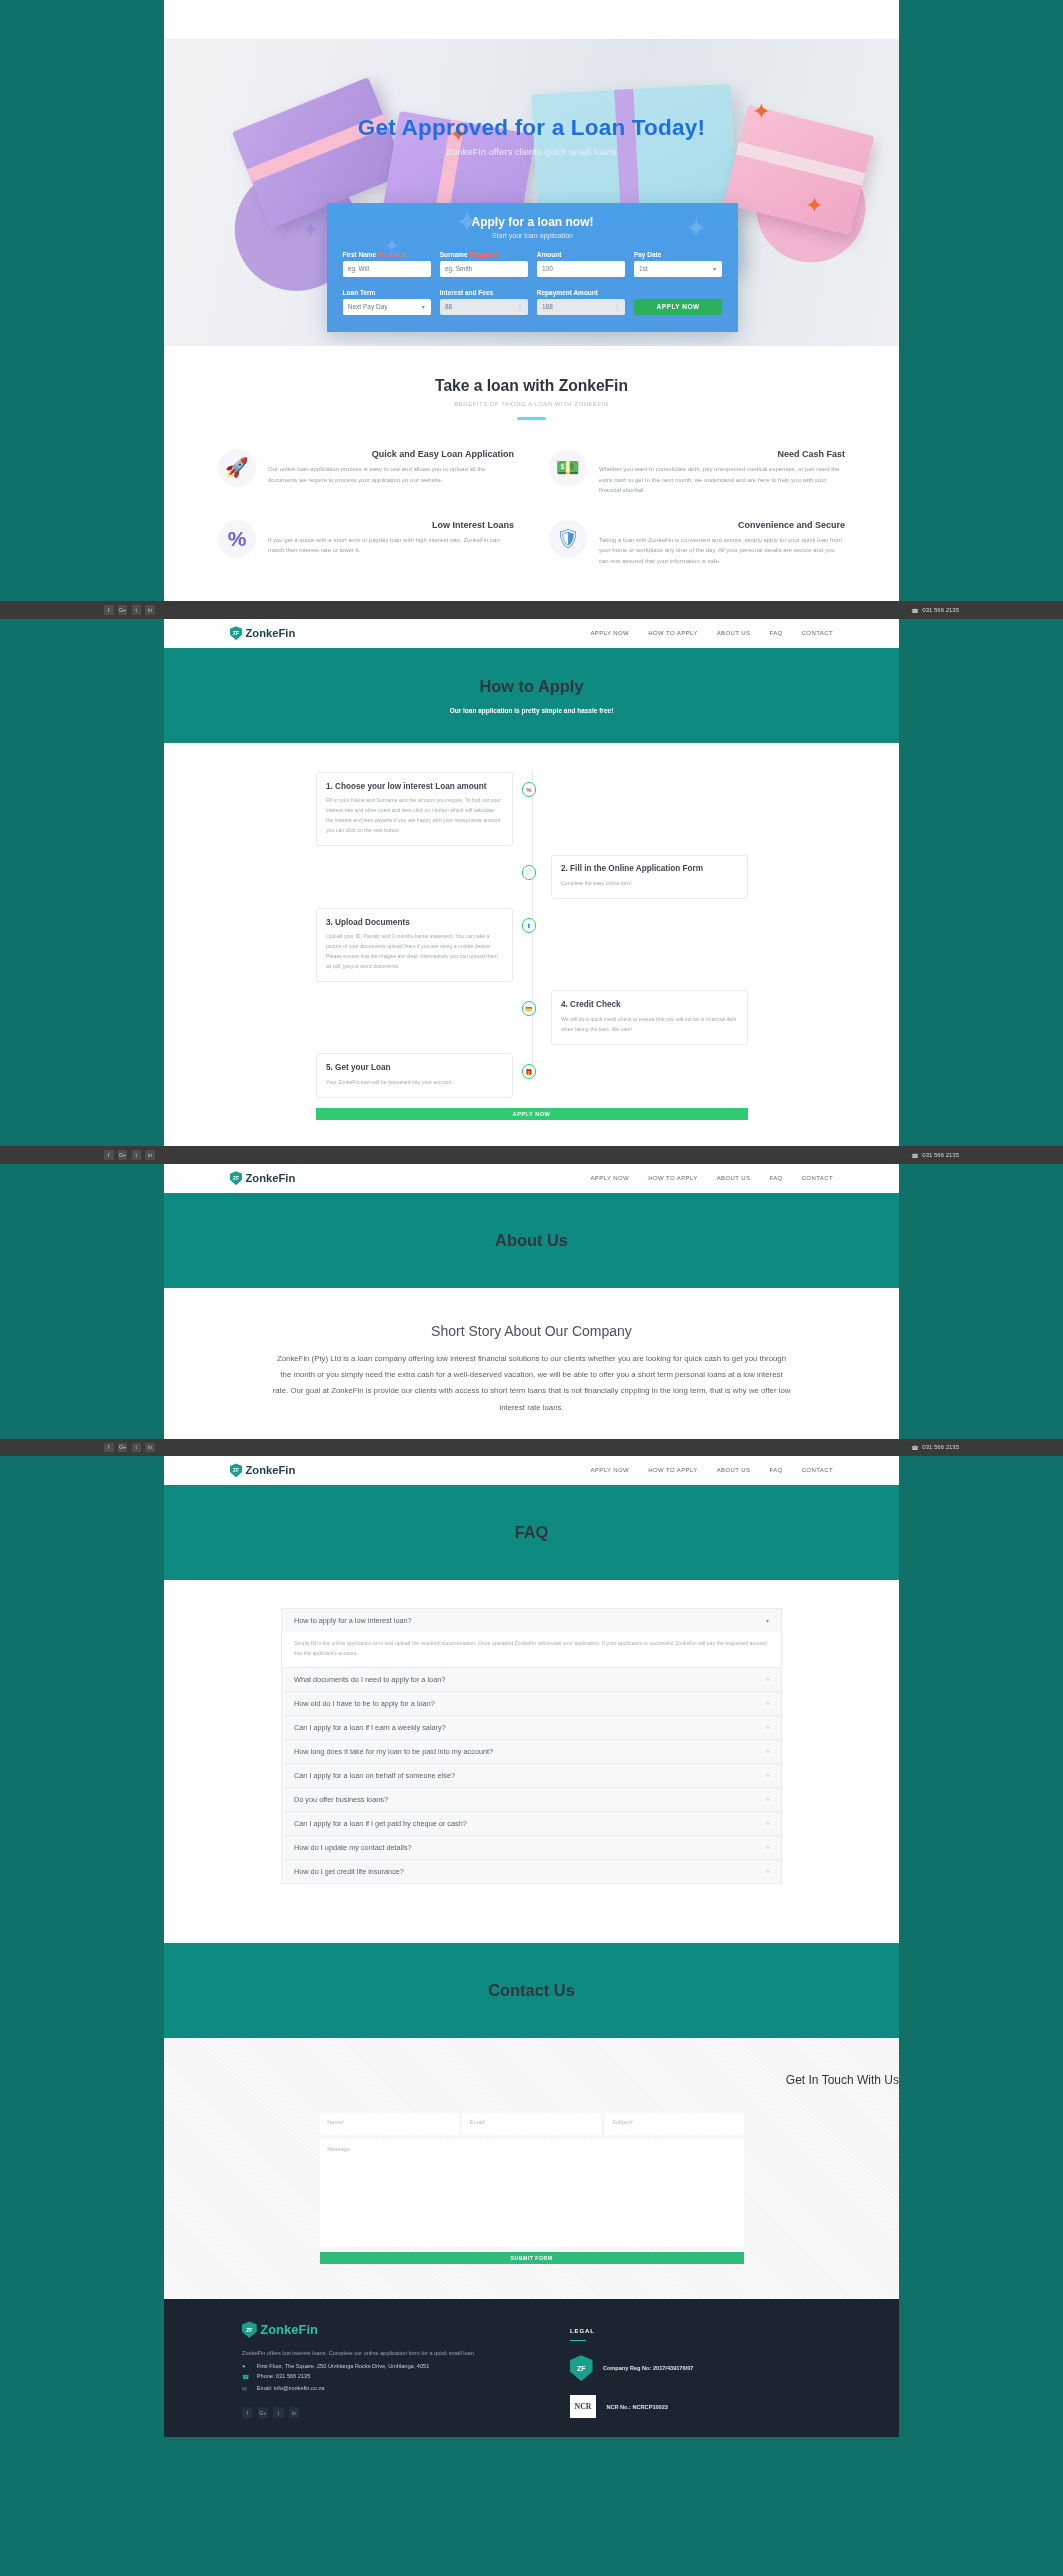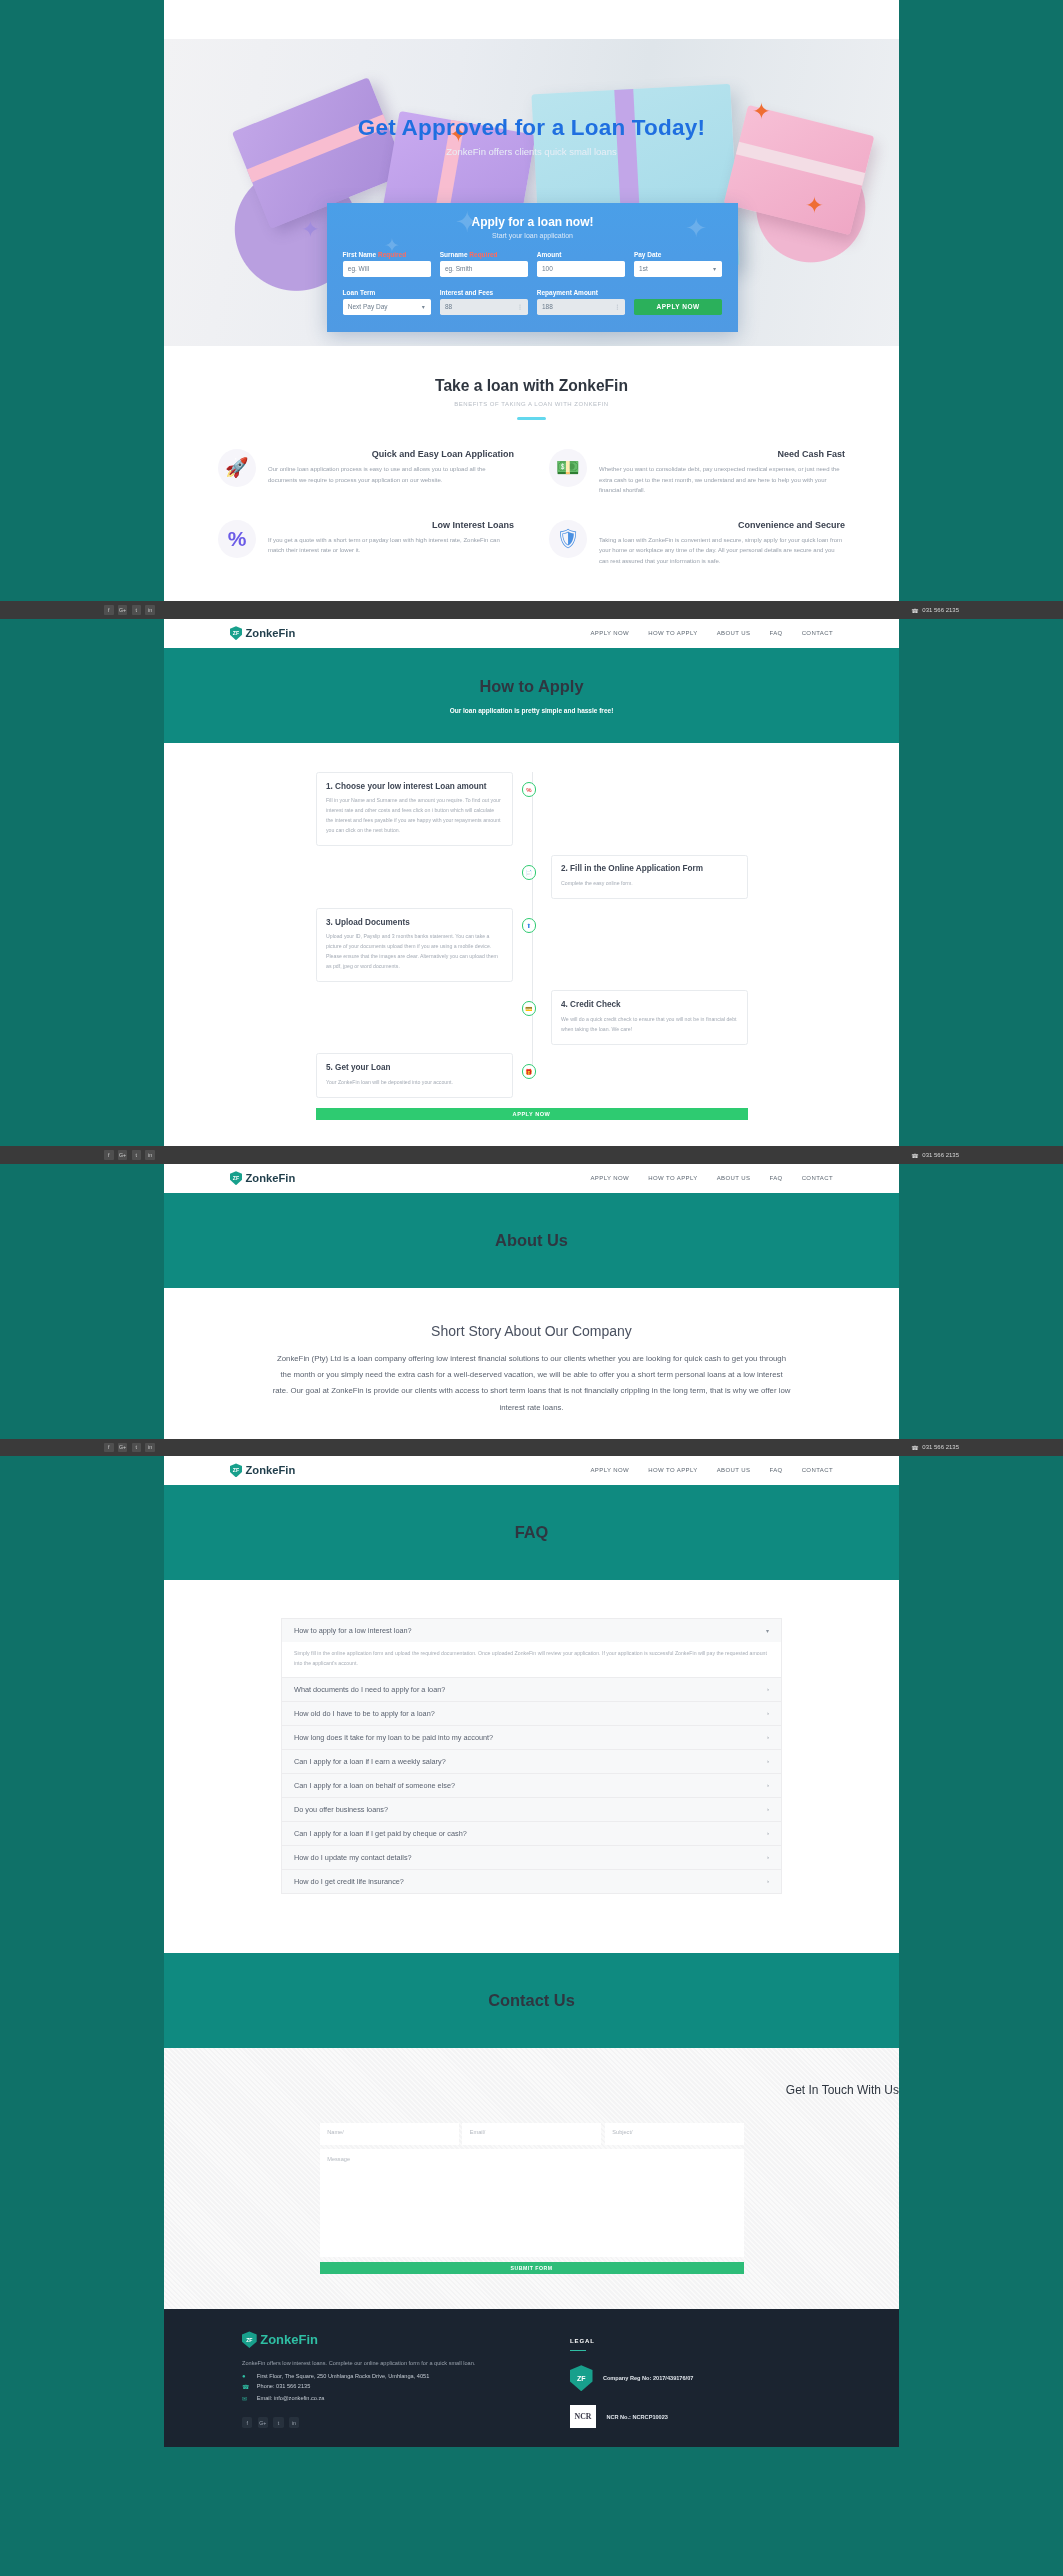--- a/index.html
+++ b/index.html
@@ -166,21 +166,21 @@
     display:flex; align-items:center; justify-content:center; cursor:pointer;
   }
 
   
   .about { background:#fff; padding: 35px 0 22.5px; }
   .about h3 { text-align:center; font-size:14px; color:#4a5160; font-weight:400; }
   .about p { width:519px; margin: 12px auto 0; text-align:center; font-size:7.8px;
     line-height:2.1; color:#5b6370; }
 
   
-  .faq-wrap { background:#fff; padding: 38px 0 40px; }
+  .faq-wrap { background:#fff; padding: 28px 0 40px; }
   .faq { width:501px; margin:0 auto; }
   .faq-item {
     background:#f7f8f9; border:0.9px solid #ececee; border-bottom:none;
     padding: 7px 12px; display:flex; align-items:center; justify-content:space-between;
     font-size:7.3px; color:#5a6270; cursor:pointer;
   }
   .faq-item:last-of-type { border-bottom:0.9px solid #ececee; }
   .faq-ans { background:#fff; border-left:0.9px solid #ececee; border-right:0.9px solid #ececee;
     padding: 6px 12px 8.6px; font-size:5.2px; line-height:1.95; color:#a8aeb7; }
   .chev { font-size:6px; color:#8a929c; }
@@ -541,25 +541,25 @@
 
         <div class="faq-item">
           <span>What documents do I need to apply for a loan?</span>
           <span class="chev">›</span>
         </div>
         <div class="faq-item">
           <span>How old do I have to be to apply for a loan?</span>
           <span class="chev">›</span>
         </div>
         <div class="faq-item">
+          <span>Can I apply for a loan if I earn a weekly salary?</span>
+          <span class="chev">›</span>
+        </div>
+        <div class="faq-item">
           <span>How long does it take for my loan to be paid into my account?</span>
-          <span class="chev">›</span>
-        </div>
-        <div class="faq-item">
-          <span>Can I apply for a loan if I earn a weekly salary?</span>
           <span class="chev">›</span>
         </div>
         <div class="faq-item">
           <span>Can I apply for a loan on behalf of someone else?</span>
           <span class="chev">›</span>
         </div>
         <div class="faq-item">
           <span>Do you offer business loans?</span>
           <span class="chev">›</span>
         </div>

